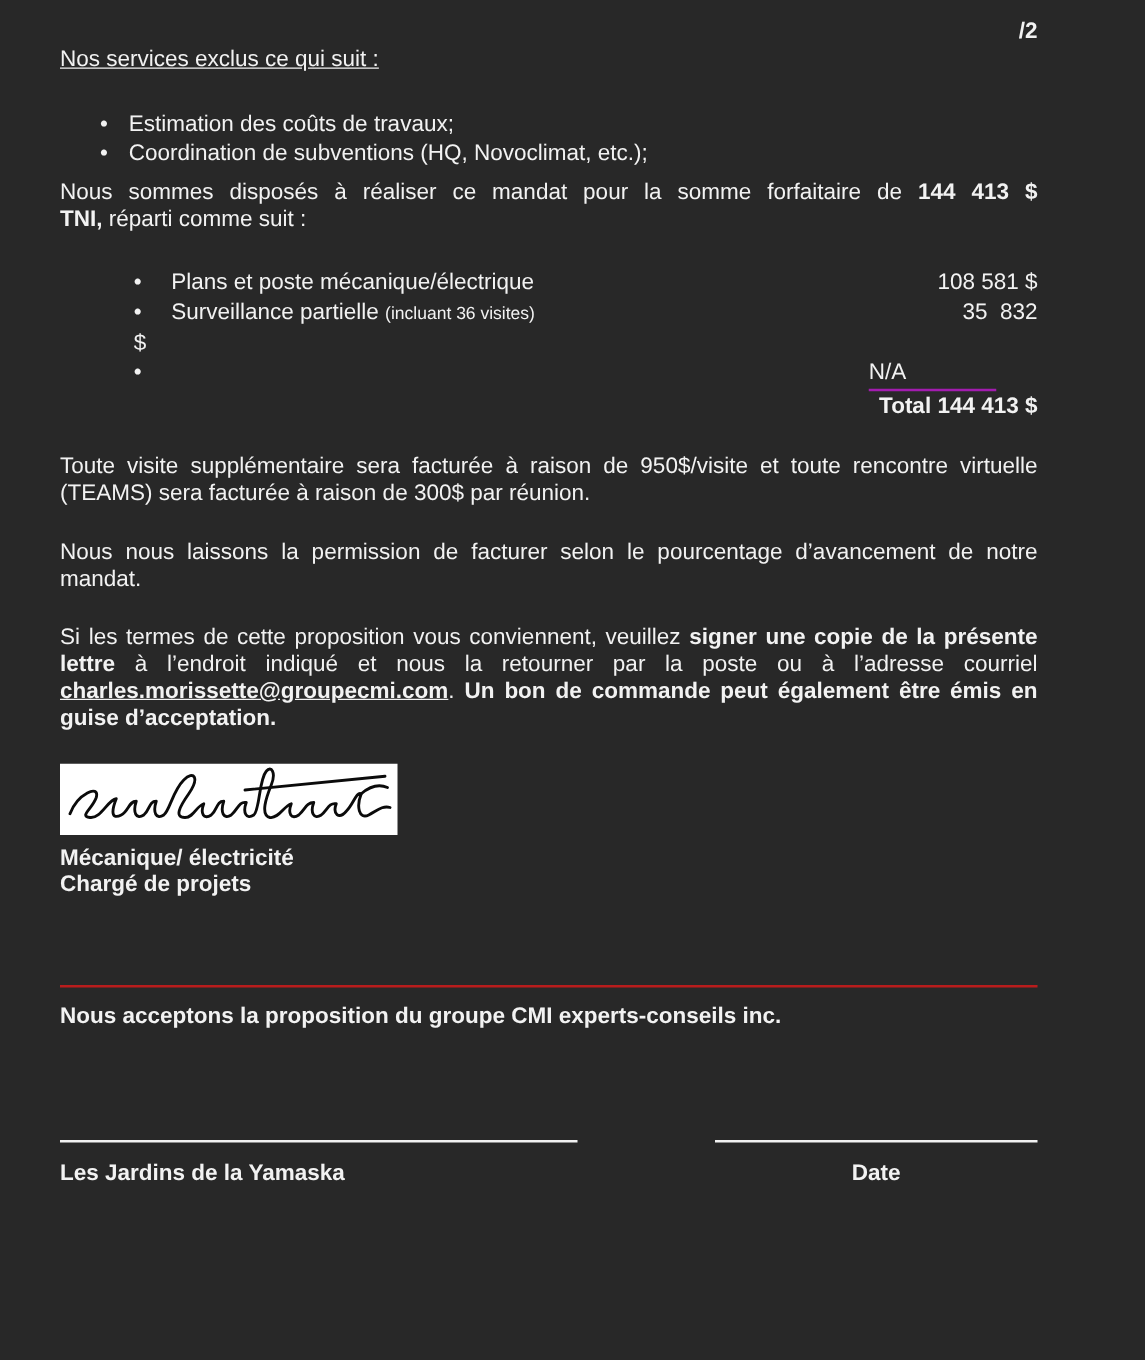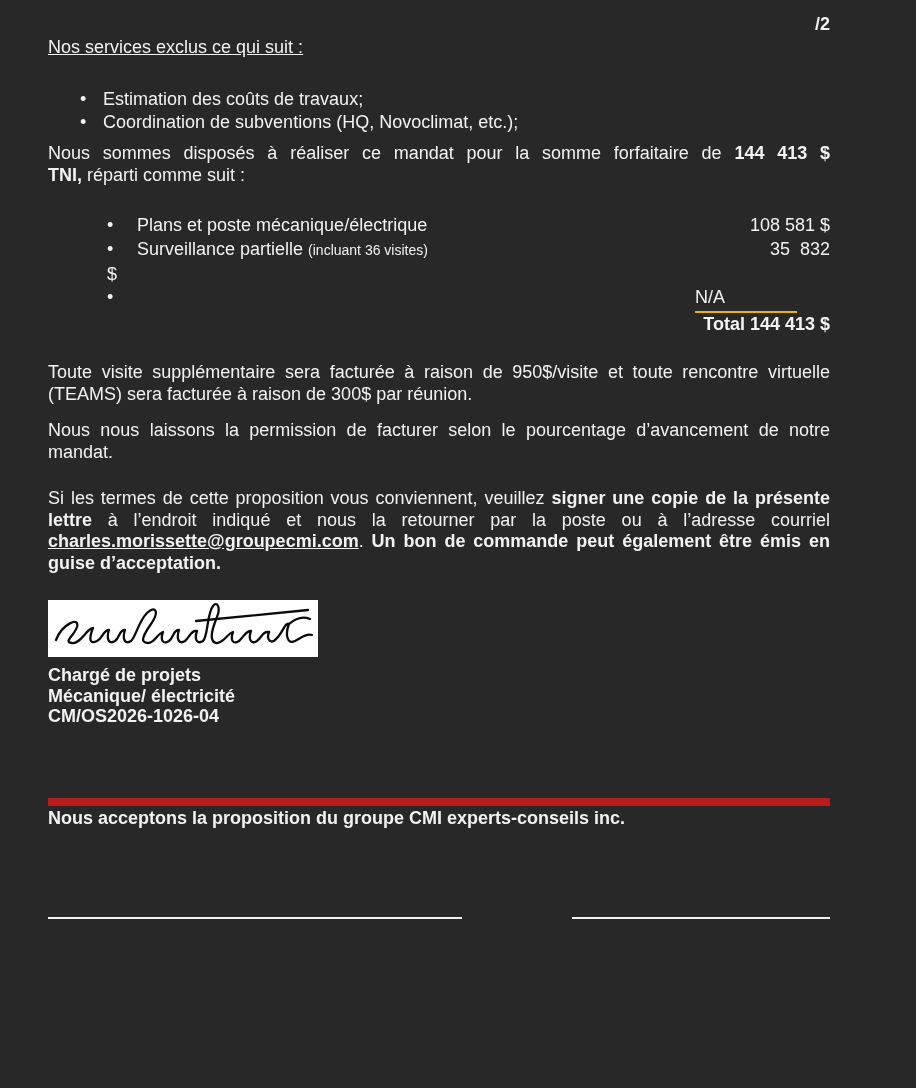--- a/index.html
+++ b/index.html
@@ -27,40 +27,40 @@
 
   .mandate { margin-top:8px; }
   .mandate .line1 { text-align:justify; text-align-last:justify; }
 
   .pricing { margin-top:28px; }
   .pricing .bullet-row { padding-left:59px; }
   .pricing .bullet-marker { width:30px; flex:none; }
   .pricing .price { margin-left:auto; white-space:pre; }
   .pricing .note { font-size:14px; }
   .pricing .na-row .price {
-    border-bottom:2px solid #eab308;
+    border-bottom:2px solid #a21caf;
     min-width:102px; margin-right:33px; padding-bottom:1px;
   }
   .pricing .overflow-row { padding-left:59px; line-height:23.8px; }
   .pricing .total-row { display:flex; justify-content:flex-end; font-weight:bold; line-height:23.8px; }
 
   p.para { text-align:justify; margin-top:25px; }
-  p.para.billing { margin-top:15px; }
+  p.para.billing { margin-top:26px; }
   p.para.closing { margin-top:16px; }
   .email { color:inherit; font-weight:bold; text-decoration:underline; }
 
   .signature-box {
     margin-top:26px;
     width:270px; height:57px;
     background:#ffffff;
     display:block;
   }
   .signer { margin-top:8px; font-weight:bold; line-height:20.6px; }
 
-  .acceptance { margin-top:71px; border-top:8px solid #b91c1c; padding-top:2px; }
+  .acceptance { margin-top:71px; border-top:2px solid #b91c1c; padding-top:12px; }
   .acceptance-heading { font-weight:bold; }
 
   .sig-line-row { margin-top:88px; display:flex; justify-content:space-between; align-items:flex-end; }
   .sig-line-left  { width:414px; border-bottom:2px solid #f2f2f2; height:2px; }
   .sig-line-right { width:258px; border-bottom:2px solid #f2f2f2; height:2px; }
   .sig-label-row { margin-top:14px; display:flex; justify-content:space-between; font-weight:bold; }
   .sig-label-right { width:258px; text-align:center; }
 </style>
 </head>
 <body>
@@ -117,26 +117,29 @@
     <svg width="270" height="57" viewBox="0 0 270 57" xmlns="http://www.w3.org/2000/svg">
       <g fill="none" stroke="#0b0b0b" stroke-width="2.3" stroke-linecap="round" stroke-linejoin="round">
         <path d="M8 40 C14 24 32 16 29 27 C26 36 15 42 24 43 C33 44 38 29 45 28 C41 38 41 45 49 41 C55 38 55 30 61 30 C58 39 61 45 67 41 C72 37 71 30 77 30 C74 39 77 45 83 41 C88 37 90 22 99 13 C107 5 112 11 103 24 C96 34 91 43 100 43 C107 43 109 34 115 32 C112 40 115 45 121 41 C126 37 125 30 131 30 C128 39 131 45 137 41 C142 37 143 30 149 31 C146 39 149 45 155 41 C160 37 159 13 165 6 C169 1 173 7 169 17 C165 27 160 41 168 43 C175 44 179 34 185 32 C182 40 185 45 191 41 C196 37 197 31 203 31 C200 39 203 45 209 41 C214 37 215 31 221 32 C218 40 223 45 229 38 C235 32 237 22 241 24 C237 34 239 45 247 41 C253 38 258 33 264 35"></path>
         <path d="M148 21 L260 10"></path>
         <path d="M241 24 C248 18 255 16 262 19"></path>
       </g>
     </svg>
   </div>
 
   <div class="signer">
+    <div>Mécanique/ électricité</div>
     <div>Chargé de projets</div>
-    <div>Mécanique/ électricité</div>
-    <div>CM/OS2026-1026-04</div>
   </div>
 
   <div class="acceptance">
     <div class="acceptance-heading">Nous acceptons la proposition du groupe CMI experts-conseils inc.</div>
     <div class="sig-line-row">
       <div class="sig-line-left"></div>
       <div class="sig-line-right"></div>
     </div>
+    <div class="sig-label-row">
+      <div class="sig-label-left">Les Jardins de la Yamaska</div>
+      <div class="sig-label-right">Date</div>
+    </div>
   </div>
 
 </div>
 
 </body></html>

